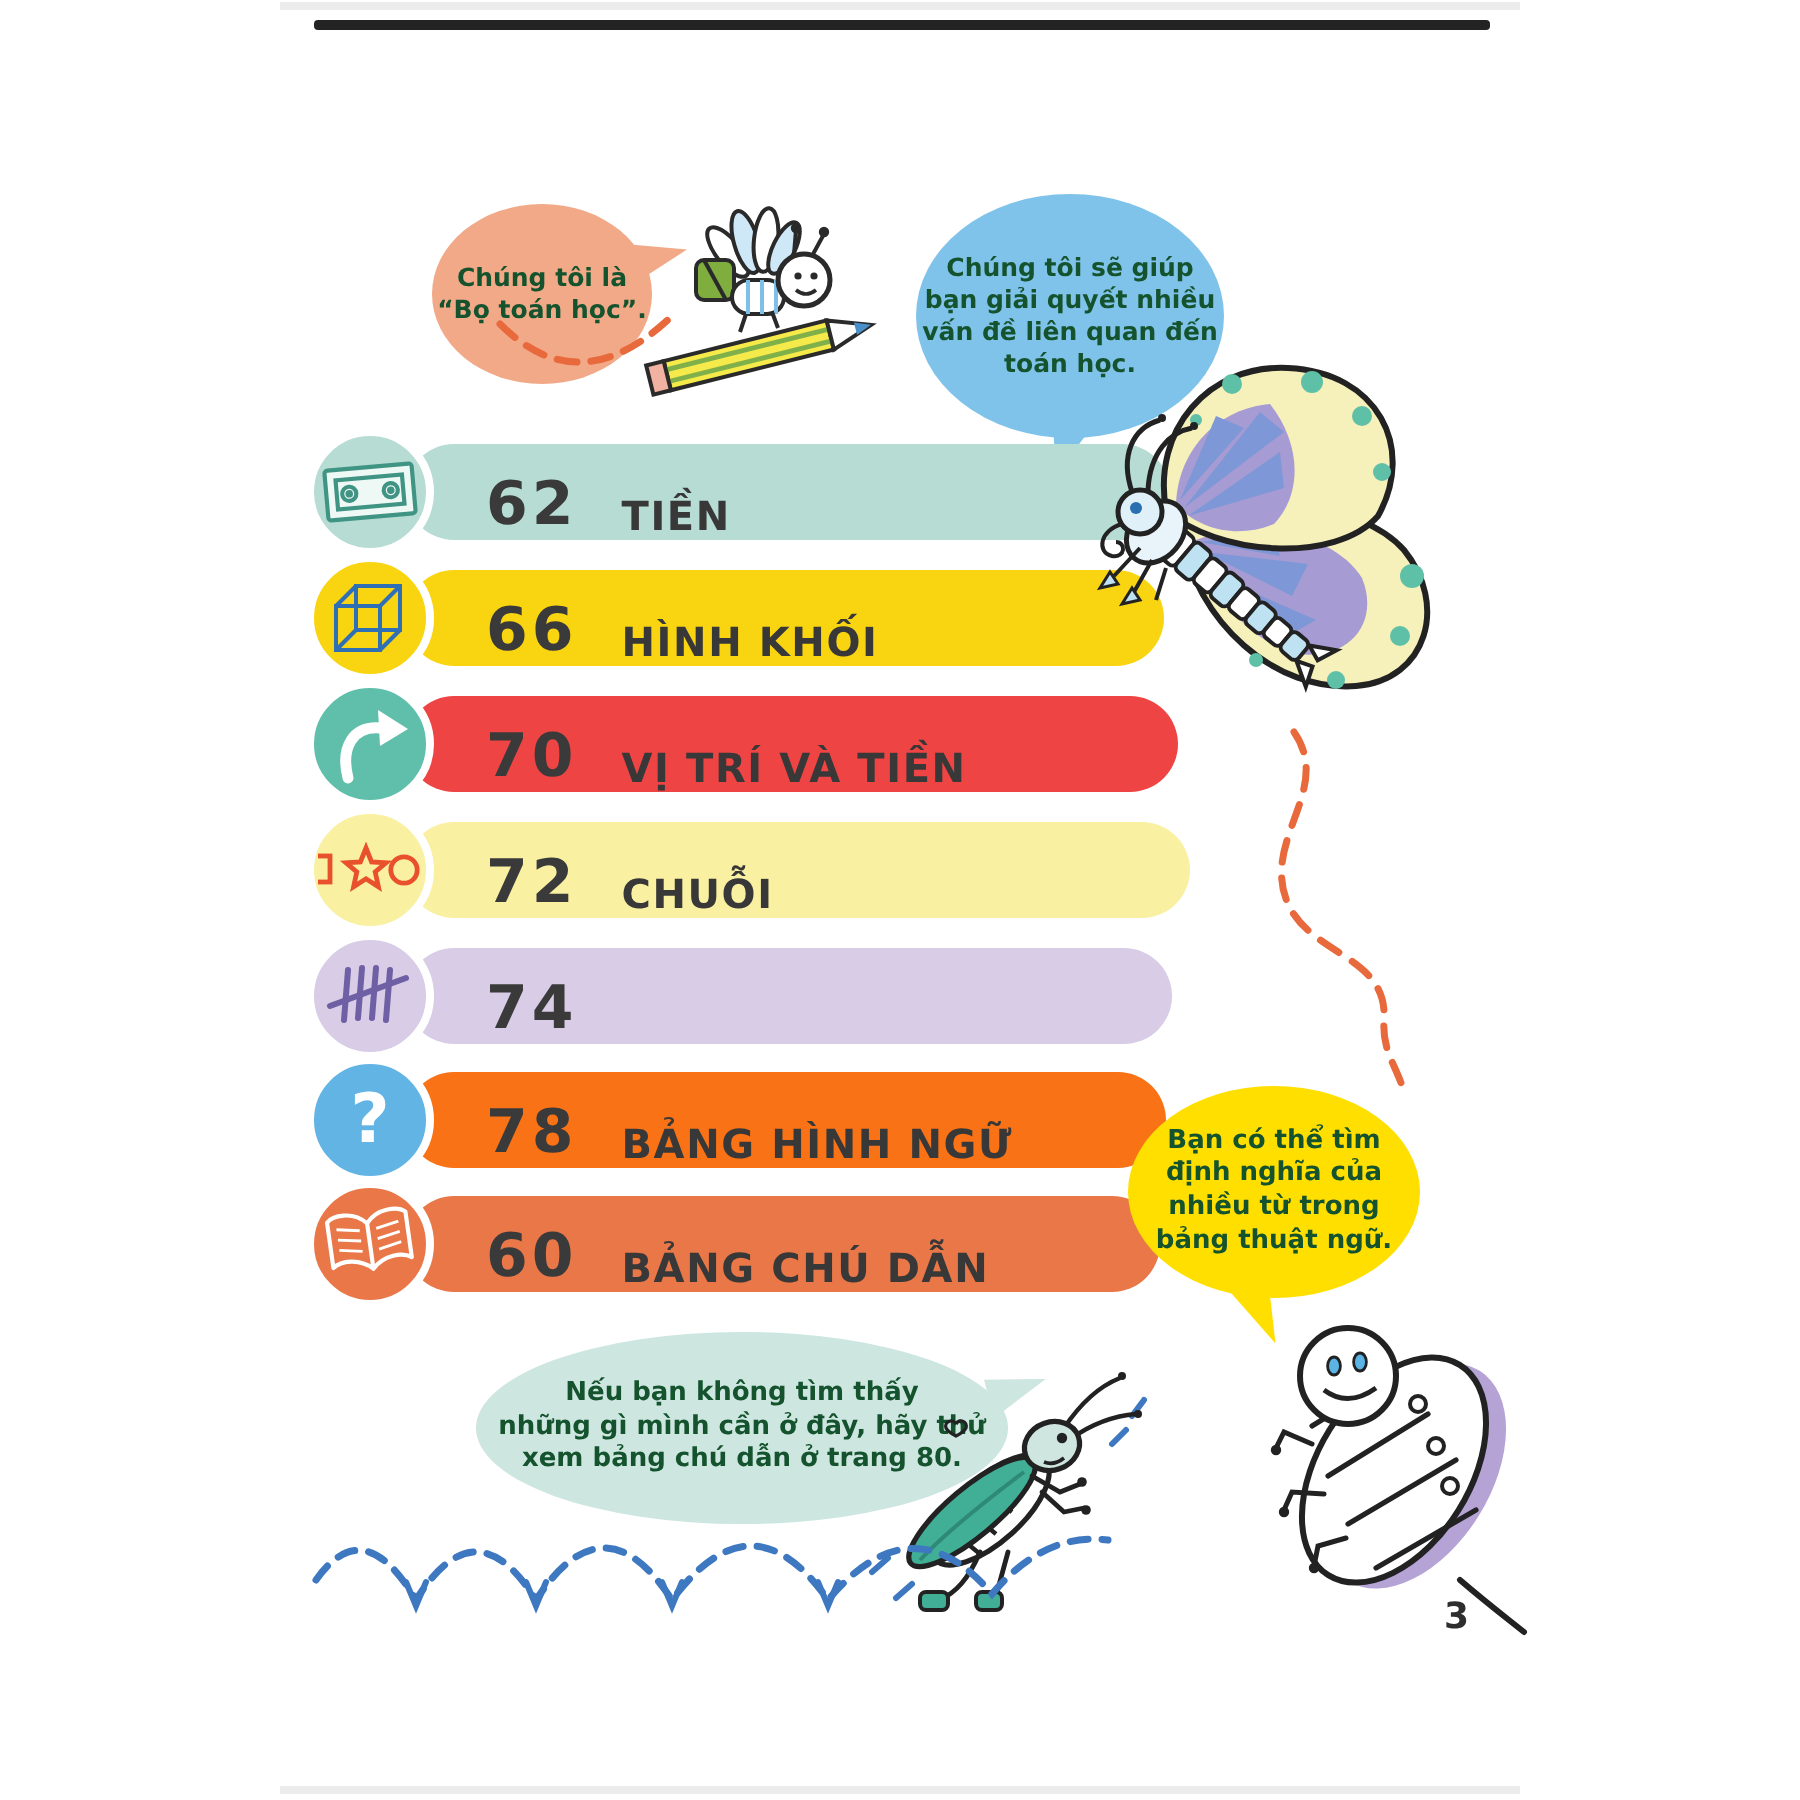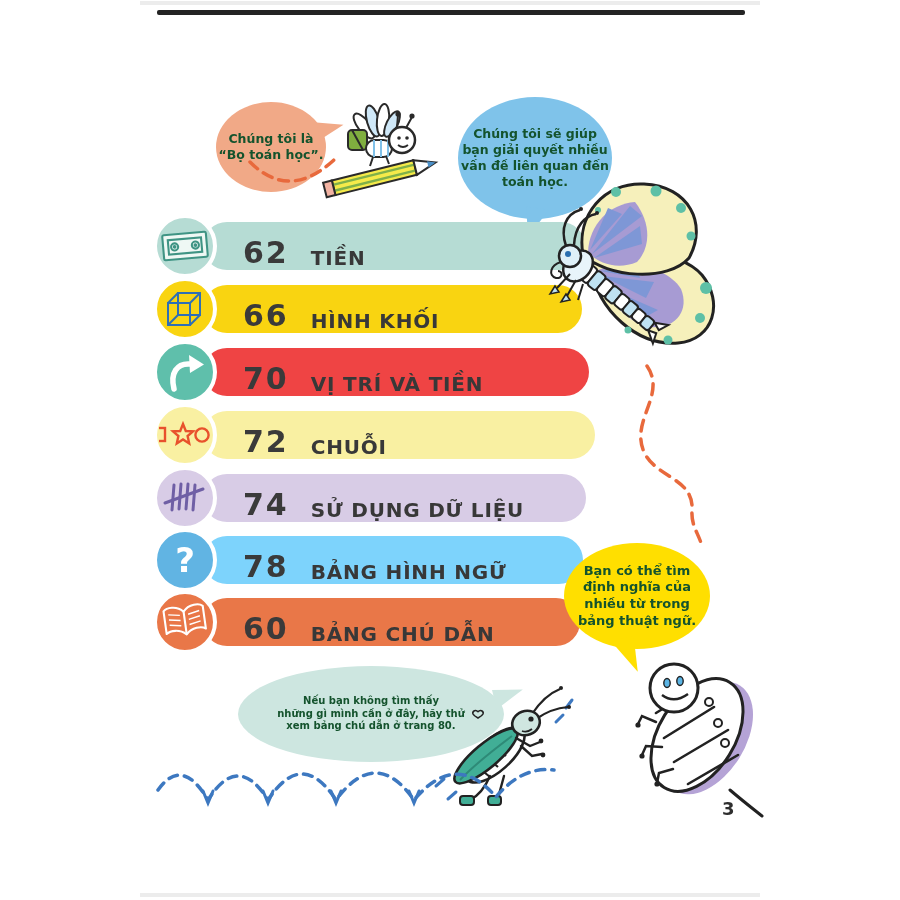--- a/index.html
+++ b/index.html
@@ -46,21 +46,21 @@
 vấn đề liên quan đến
 toán học.</div>
   <div class="tail" style="left: 524px; top: 208px; border-top: 30px solid rgb(127, 195, 234); border-left: 6px solid transparent; border-right: 17px solid transparent; transform: rotate(8deg);"></div>
 
   <div class="bubble" style="left: 564px; top: 543px; width: 146px; height: 106px; font-size: 13px; z-index: 3; background-color: rgb(255, 223, 0);">Bạn có thể tìm
 định nghĩa của
 nhiều từ trong
 bảng thuật ngữ.</div>
   <div class="tail" style="left: 616px; top: 638px; border-top: 36px solid rgb(255, 223, 0); border-left: 17px solid transparent; border-right: 6px solid transparent; transform: rotate(-16deg); z-index: 3;"></div>
 
-  <div class="bubble" style="left: 238px; top: 666px; width: 266px; height: 96px; font-size: 10px; background-color: rgb(205, 230, 224);">Nếu bạn không tìm thấy
+  <div class="bubble" style="left: 238px; top: 666px; width: 266px; height: 96px; font-size: 13px; background-color: rgb(205, 230, 224);">Nếu bạn không tìm thấy
 những gì mình cần ở đây, hãy thử
 xem bảng chú dẫn ở trang 80.</div>
   <div class="tail" style="left: 494px; top: 686px; border-left: 30px solid rgb(205, 230, 224); border-top: 7px solid transparent; border-bottom: 13px solid transparent; transform: rotate(-14deg);"></div>
 
   <div class="toc-row" style="top:214px;">
     <div class="toc-bar" style="width: 342px; background-color: rgb(182, 220, 212);">
       <span class="toc-num">62</span>
       <span class="toc-label">TIỀN</span>
     </div>
     <div class="icon-circle" style="background-color: rgb(182, 220, 212);">
@@ -117,35 +117,34 @@
         <rect x="-4" y="15" width="10" height="13"></rect>
         <polygon points="24,11 26.8,18 34,18.4 28.6,23 30.2,30.4 24,26.4 17.8,30.4 19.4,23 14,18.4 21.2,18"></polygon>
         <circle cx="43" cy="22" r="6.6"></circle>
       </svg>
     </div>
   </div>
 
   <div class="toc-row" style="top:466px;">
     <div class="toc-bar" style="width: 343px; background-color: rgb(216, 204, 230);">
       <span class="toc-num">74</span>
-      <span class="toc-label">SỬ DỤNG DỮ LIỆU</span>
     </div>
     <div class="icon-circle" style="background-color: rgb(216, 204, 230);">
       <svg width="48" height="46" viewBox="0 0 48 46" fill="none" stroke="#6f5fa5" stroke-width="3" stroke-linecap="round">
         <line x1="13" y1="10" x2="11" y2="35"></line>
           <line x1="20" y1="9" x2="18" y2="34"></line>
         <line x1="27" y1="9" x2="25" y2="34"></line>
           <line x1="34" y1="10" x2="32" y2="35"></line>
         <line x1="4" y1="28" x2="42" y2="14"></line>
       </svg>
     </div>
   </div>
 
   <div class="toc-row" style="top:528px;">
-    <div class="toc-bar" style="width: 340px; background-color: #7dd3fc;">
+    <div class="toc-bar" style="width: 340px; background-color: #f97316;">
       <span class="toc-num">78</span>
       <span class="toc-label">BẢNG HÌNH NGỮ</span>
     </div>
     <div class="icon-circle" style="background-color: rgb(97, 180, 227);">
       <span class="qmark">?</span>
     </div>
   </div>
 
   <div class="toc-row" style="top:590px;">
     <div class="toc-bar" style="width: 337px; background-color: rgb(233, 119, 72);">

